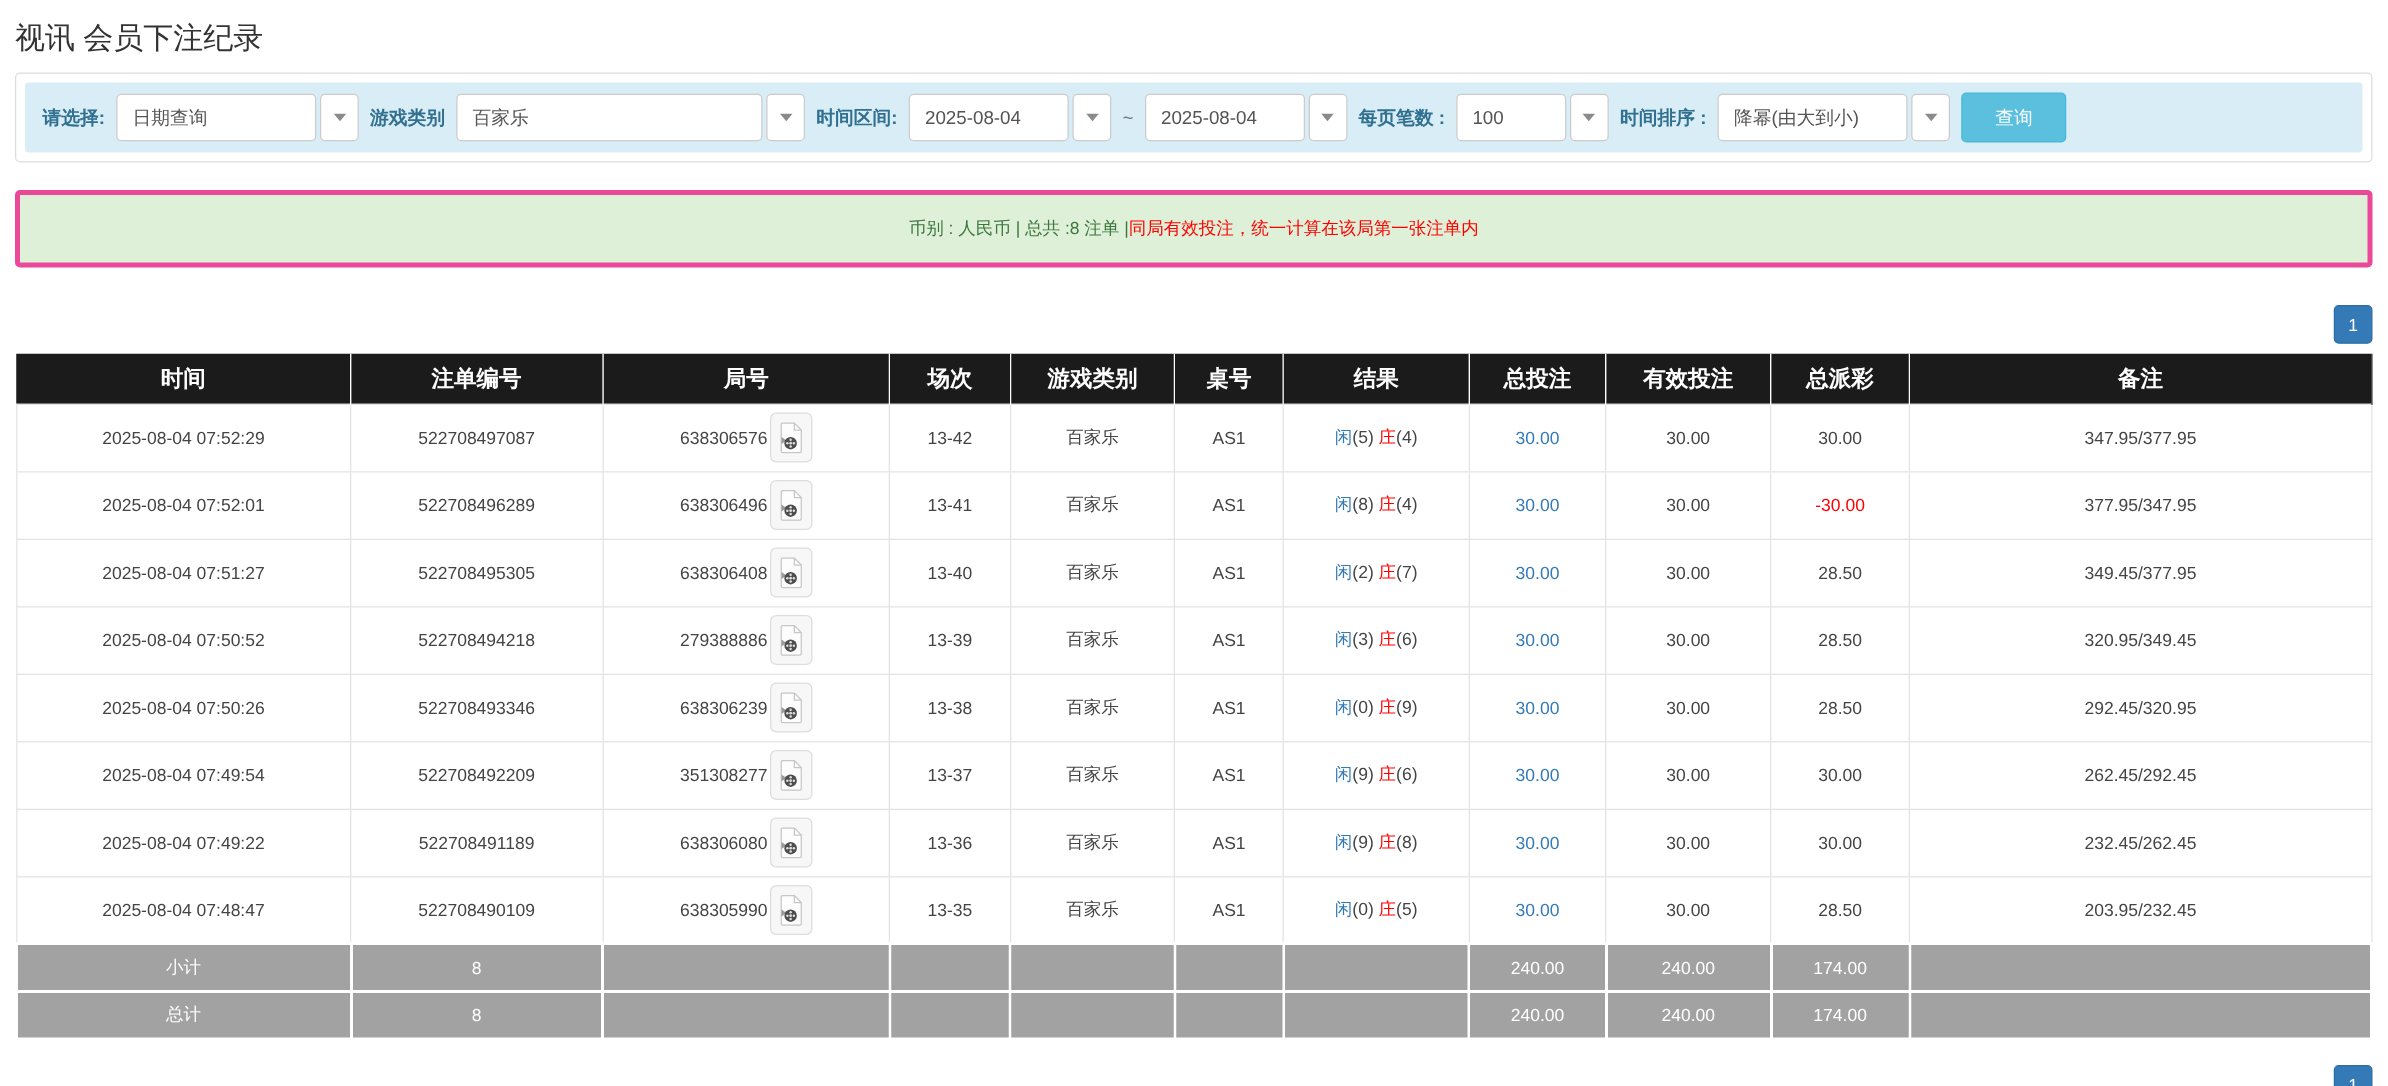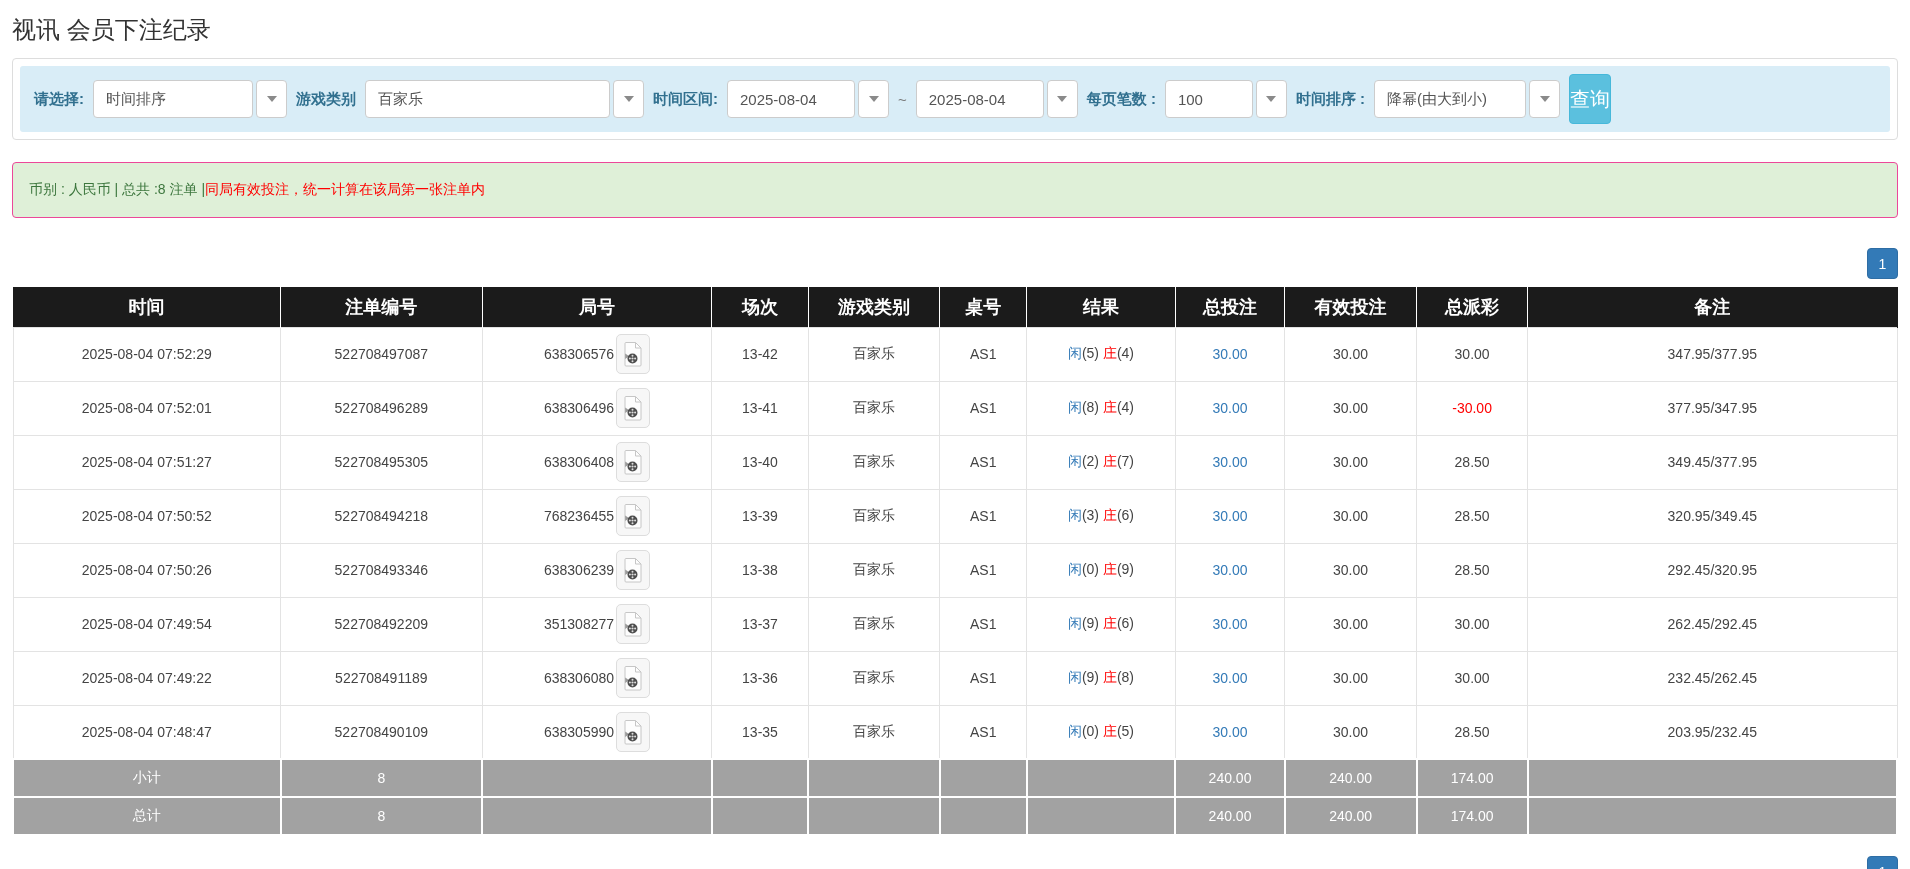--- a/index.html
+++ b/index.html
@@ -74,37 +74,37 @@
   .w-mode  .sel-text { width: 160px; }
   .w-game  .sel-text { width: 245px; }
   .w-date  .sel-text { width: 128px; }
   .w-size  .sel-text { width: 88px; }
   .w-sort  .sel-text { width: 152px; }
   .tilde { color: #777; font-size: 15px; }
   .btn-search {
     background: #5bc0de;
     border: 1px solid #46b8da;
     color: #fff;
-    font-size: 20px;
+    font-size: 15px;
     border-radius: 4px;
-    padding: 0 0;
-    height: 50px;
+    padding: 0 26px;
+    height: 40px;
     cursor: pointer;
     font-family: inherit;
   }
 
   
   .summary-bar {
     margin-top: 22px;
     background: #dff0d8;
-    border: 1px solid #ec4899;
+    border: 4px solid #ec4899;
     border-radius: 4px;
     padding: 18px 16px;
     display: flex;
-    justify-content: flex-start;
+    justify-content: center;
     align-items: center;
     font-size: 14px;
   }
   .summary-left  { color: #3c763d; }
   .summary-right { color: #f00; }
 
   
   .pagi { display: flex; justify-content: flex-end; }
   .pagi-top    { margin: 30px 0 8px; }
   .pagi-bottom { margin: 20px 0 0; }
@@ -173,21 +173,21 @@
 
 <div class="page">
 
   <h1 class="title">视讯 会员下注纪录</h1>
 
   <div class="filter-panel">
     <div class="filter-bar">
 
       <span class="flabel">请选择:</span>
       <span class="sel w-mode">
-        <span class="sel-text">时间排序</span>
+        <span class="sel-text">日期查询</span>
         <span class="sel-btn">
             <span class="caret"></span>
           </span>
       </span>
 
       <span class="flabel">游戏类别</span>
       <span class="sel w-game">
         <span class="sel-text">百家乐</span>
         <span class="sel-btn">
             <span class="caret"></span>
@@ -349,21 +349,21 @@
           <td><span class="p-label">闲</span><span>(2) </span><span class="b-label">庄</span><span>(7)</span></td>
           <td><a class="bet-link">30.00</a></td>
           <td>30.00</td>
           <td>28.50</td>
           <td>349.45/377.95</td>
         </tr>
         <tr>
           <td>2025-08-04 07:50:52</td>
           <td>522708494218</td>
           <td><span class="round-wrap">
-              <span>768236455</span>
+              <span>279388886</span>
               <button class="video-btn">
                 <svg width="20" height="26" viewBox="0 0 20 26">
                   <path d="M3 1.5h9.5l5.5 5.5v17a1 1 0 0 1-1 1H3a1 1 0 0 1-1-1v-21.5a1 1 0 0 1 1-1z" fill="#fdfdfd" stroke="#c6c6c6"></path>
                   <path d="M12.5 1.5v5.5h5.5" fill="none" stroke="#c6c6c6"></path>
                   <path d="M2.2 12.5l4 2.8-4 2.8z" fill="#9a9a9a"></path>
                   <circle cx="9.5" cy="17.5" r="5" fill="#4d4d4d"></circle>
                   <circle cx="9.5" cy="17.5" r="1.1" fill="#ddd"></circle>
                   <circle cx="9.5" cy="14.8" r="1" fill="#ddd"></circle>
                   <circle cx="9.5" cy="20.2" r="1" fill="#ddd"></circle>
                   <circle cx="6.9" cy="17.5" r="1" fill="#ddd"></circle>

